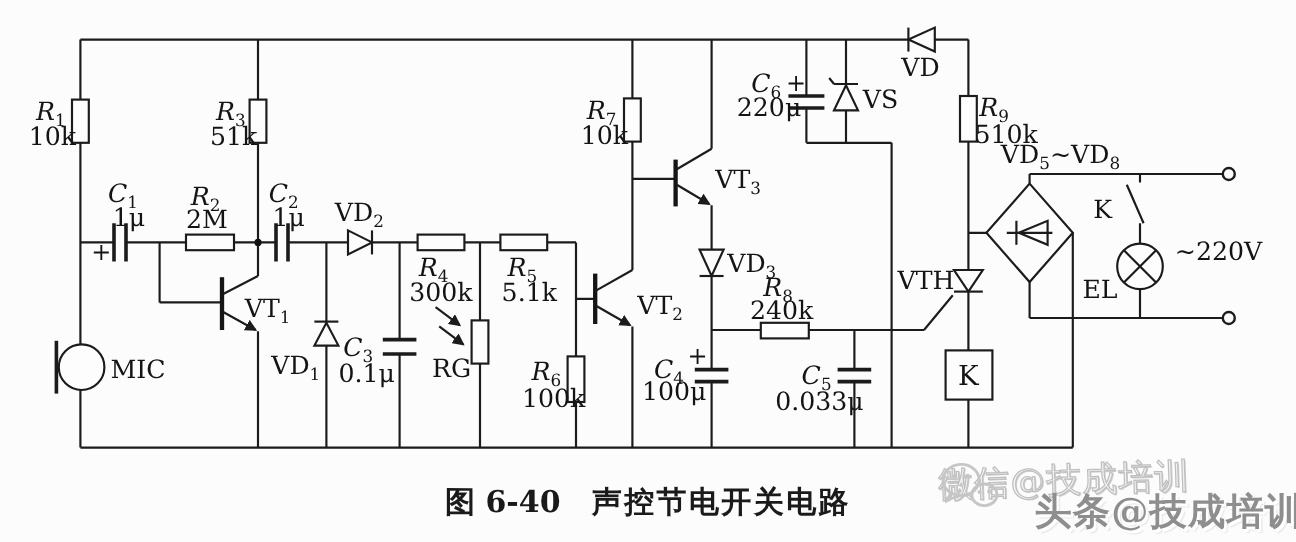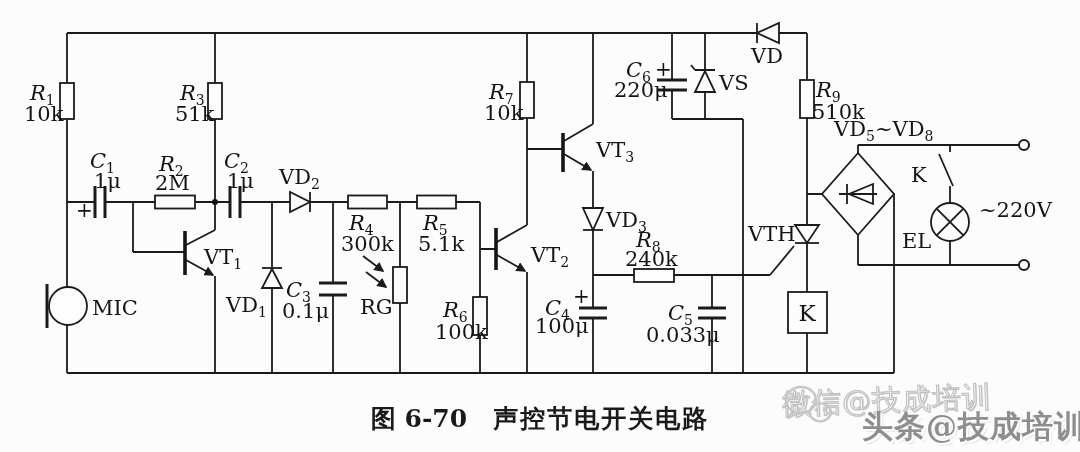--- a/index.html
+++ b/index.html
@@ -274,21 +274,21 @@
   <text class="lbl" x="545" y="315"><tspan class="it">C</tspan><tspan class="sub" dy="5">4</tspan></text>
   <text class="lbl" x="535" y="333">100μ</text>
 
   <text class="lbl" x="668" y="320"><tspan class="it">C</tspan><tspan class="sub" dy="5">5</tspan></text>
   <text class="lbl" x="646" y="342">0.033μ</text>
 
   <text class="boxlbl" x="807" y="321" text-anchor="middle">K</text>
 </svg>
 
 <div class="caption">
-  <span class="fig">图 6-70</span><span class="ttl">声控节电开关电路</span>
+  <span class="fig">图 6-40</span><span class="ttl">声控节电开关电路</span>
 </div>
 
 <div class="wm-wechat">
   <svg width="52" height="44" viewBox="0 0 52 44">
     <ellipse cx="19" cy="16" rx="15" ry="13" fill="none" stroke="#c6c6c6" stroke-width="2.4"></ellipse>
     <circle cx="13.5" cy="13" r="2" fill="#c6c6c6"></circle>
     <circle cx="24.5" cy="13" r="2" fill="#c6c6c6"></circle>
     <path d="M10,27 L7,33 L15,29" fill="none" stroke="#c6c6c6" stroke-width="2"></path>
     <ellipse cx="38" cy="29" rx="10.5" ry="9" fill="none" stroke="#c6c6c6" stroke-width="2.4"></ellipse>
     <circle cx="34" cy="26.5" r="1.7" fill="#c6c6c6"></circle>

